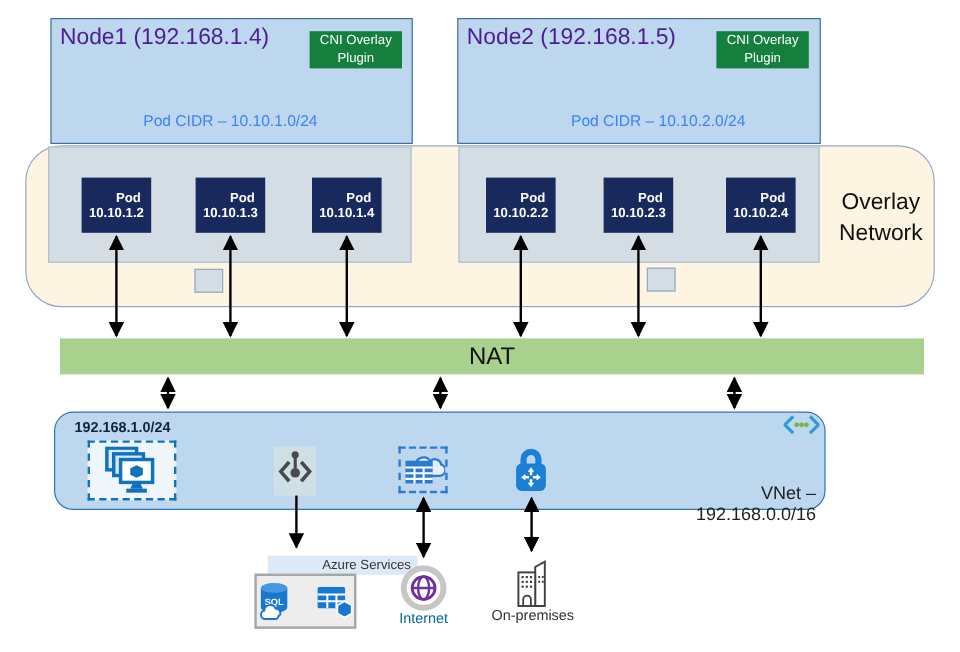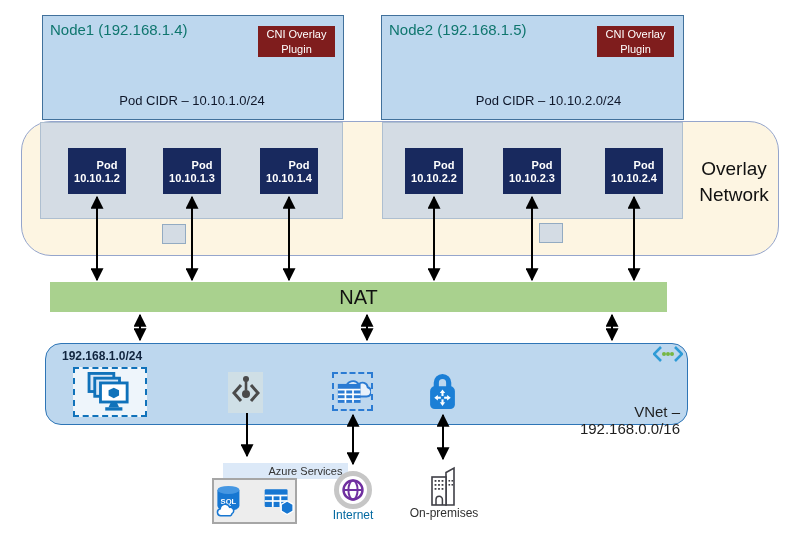--- a/index.html
+++ b/index.html
@@ -4,28 +4,28 @@
 <style>
   html,body{margin:0;padding:0;background:#fff;}
   .canvas{position:relative;width:800px;height:543px;background:#ffffff;
           font-family:"Liberation Sans",sans-serif;overflow:hidden;color:#1a1a1a;}
   .abs{position:absolute;}
 
   
   .node{background:#bdd7ee;border:1px solid #41719c;}
   .node1{left:42px;top:15px;width:300px;height:103px;}
   .node2{left:381px;top:15px;width:301px;height:103px;}
-  .node-title{font-size:15px;color:#0f766e;}
+  .node-title{font-size:19px;color:#4c1d95;}
   .node1-title{left:50px;top:21px;}
   .node2-title{left:389px;top:21px;}
-  .badge{background:#7f1d1d;color:#fff;font-size:11px;line-height:1.3;
+  .badge{background:#15803d;color:#fff;font-size:11px;line-height:1.3;
          display:flex;align-items:center;justify-content:center;text-align:center;}
   .badge1{left:258px;top:26px;width:77px;height:31px;}
   .badge2{left:597px;top:26px;width:77px;height:31px;}
-  .podcidr{font-size:13px;color:#0f172a;text-align:center;}
+  .podcidr{font-size:13px;color:#3b82f6;text-align:center;}
   .podcidr1{left:42px;top:93px;width:300px;}
   .podcidr2{left:381px;top:93px;width:301px;margin-left:17px;}
 
   
   .overlay-band{left:21px;top:121px;width:758px;height:135px;background:#fdf5e2;
                 border:1.5px solid #95a5cc;border-radius:30px;box-sizing:border-box;}
   .overlay-label{left:686px;top:156px;width:96px;text-align:center;
                  font-size:19px;line-height:1.35;color:#111;}
 
   
@@ -38,21 +38,21 @@
 
   
   .pod{width:58px;height:46px;background:#18295e;color:#fff;display:flex;
        flex-direction:column;align-items:center;justify-content:center;gap:1px;top:148px;}
   .pod .pname{font-size:11px;font-weight:bold;padding-left:20px;}
   .pod .pip{font-size:11px;font-weight:600;}
   .p11{left:68px;} .p12{left:163px;} .p13{left:260px;}
   .p21{left:405px;} .p22{left:503px;} .p23{left:605px;}
 
   
-  .nat{left:50px;top:282px;width:617px;height:30px;background:#a9d18e;
+  .nat{left:50px;top:282px;width:720px;height:30px;background:#a9d18e;
        display:flex;align-items:center;justify-content:center;}
   .nat-label{font-size:20px;color:#111;}
 
   
   .vnet{left:45px;top:343px;width:643px;height:82px;background:#bdd7ee;
         border:1.5px solid #2e75b6;border-radius:16px;box-sizing:border-box;}
   .vnet-subnet{left:62px;top:349px;font-size:12px;font-weight:bold;color:#10243e;}
   .vnet-label{left:530px;top:403px;width:150px;font-size:15px;color:#1f1f1f;text-align:right;}
   .aks-box{left:73px;top:367px;width:74px;height:50px;border:2px dashed #1072ba;
            background:#eef5fb;box-sizing:border-box;display:flex;align-items:center;justify-content:center;}

